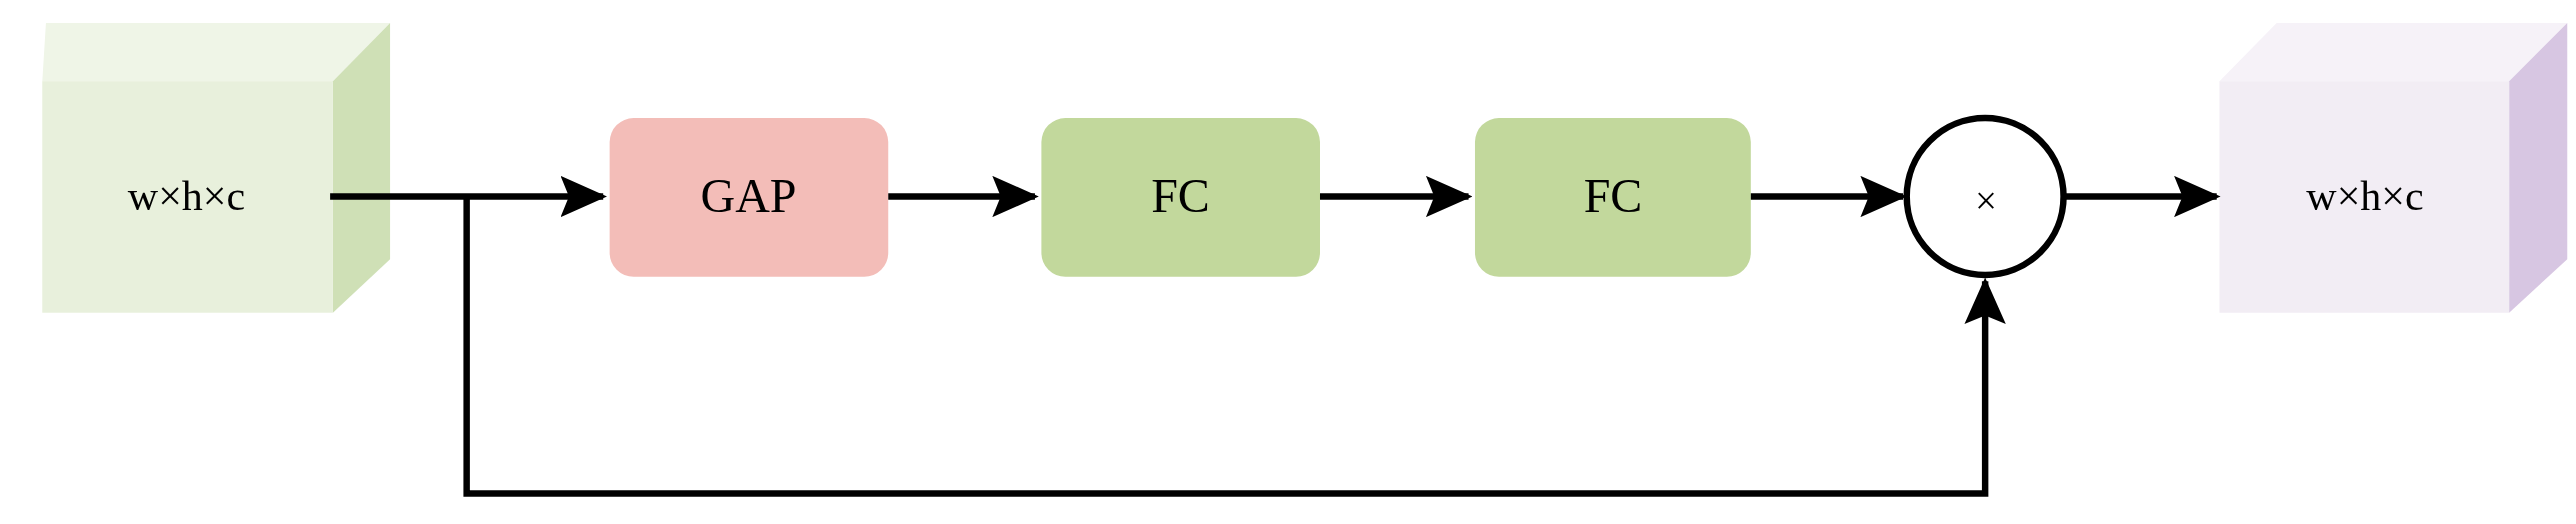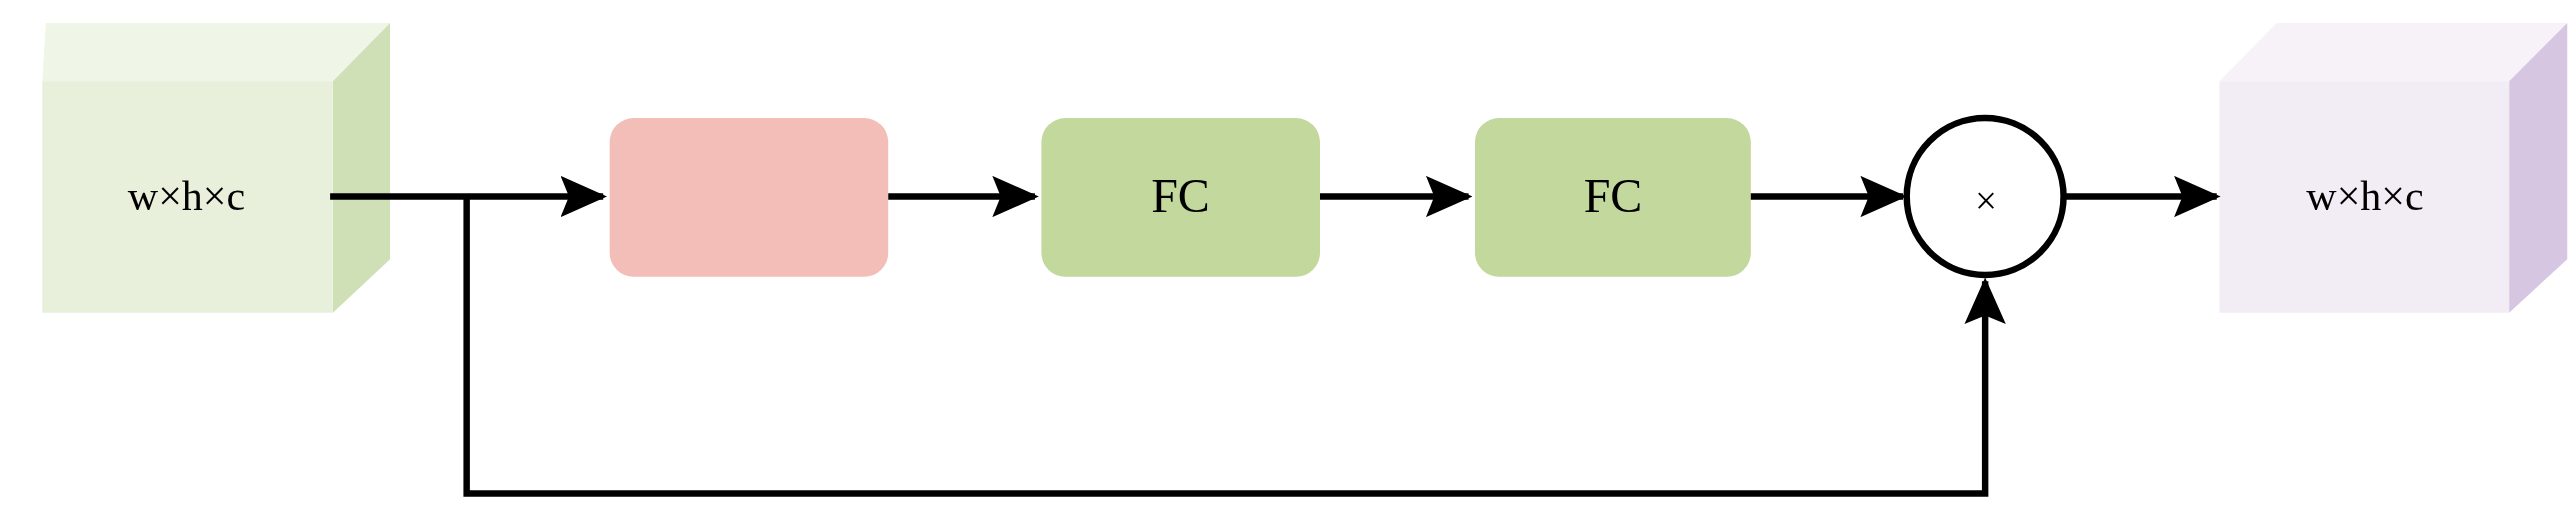--- a/index.html
+++ b/index.html
@@ -122,20 +122,21 @@
       <line x1="1875" y1="213" x2="2040" y2="213" marker-end="url(#arrowhead)"></line>
 
       <line x1="2214" y1="213" x2="2380" y2="213" marker-end="url(#arrowhead)"></line>
 
       <path d="M 483 213 L 483 535 L 2129 535 L 2129 305" marker-end="url(#arrowhead-up)"></path>
     </g>
   </svg>
 
   <div class="cube-label lbl-input-cube">w×h×c</div>
 
+  <div class="block-label lbl-gap">GAP</div>
 
   <div class="block-label lbl-fc1">FC</div>
 
   <div class="block-label lbl-fc2">FC</div>
 
   <div class="op-label lbl-mul">×</div>
 
   <div class="cube-label lbl-output-cube">w×h×c</div>
 
 </div>

